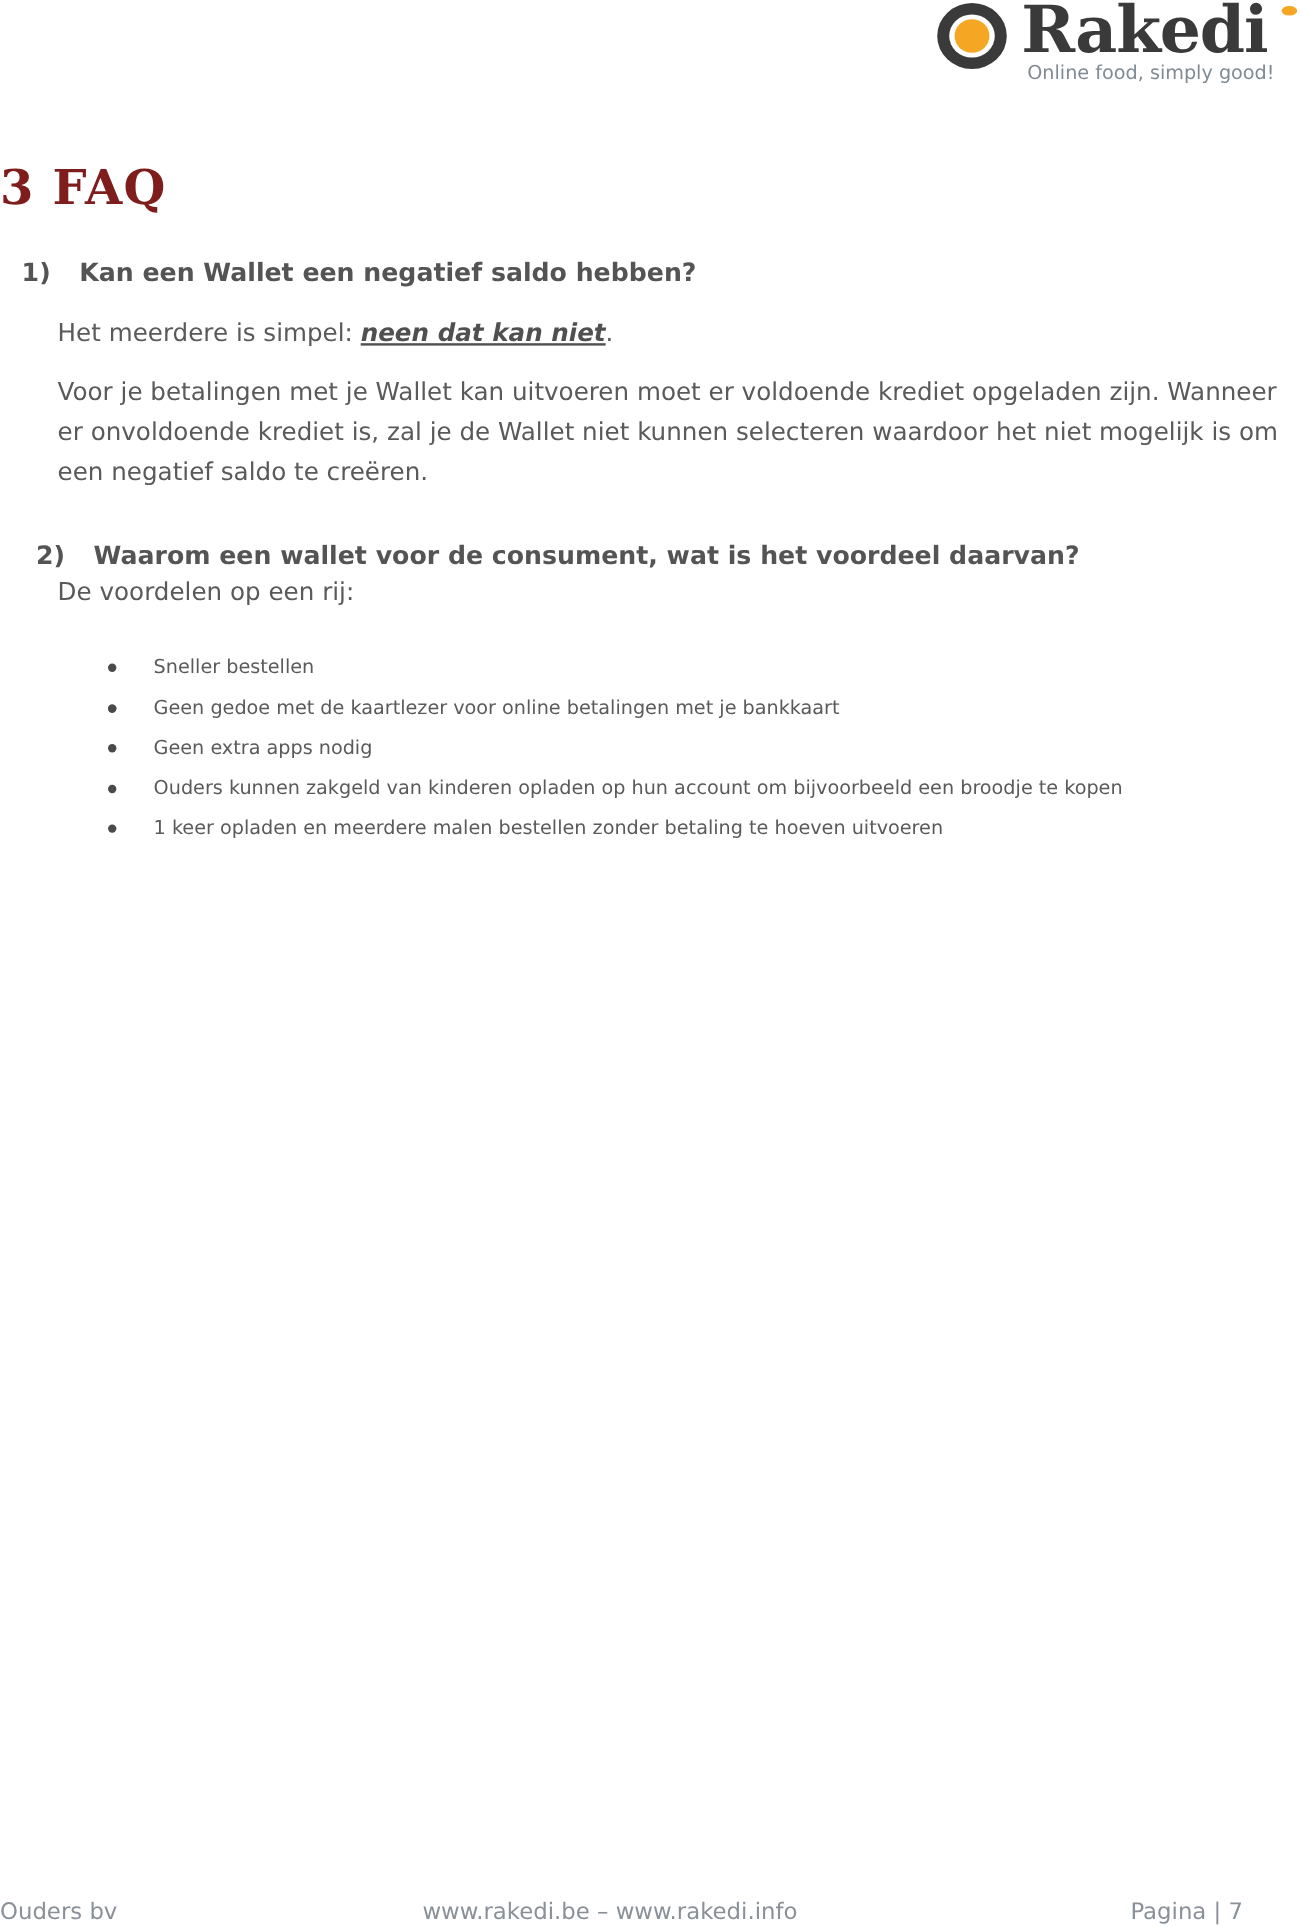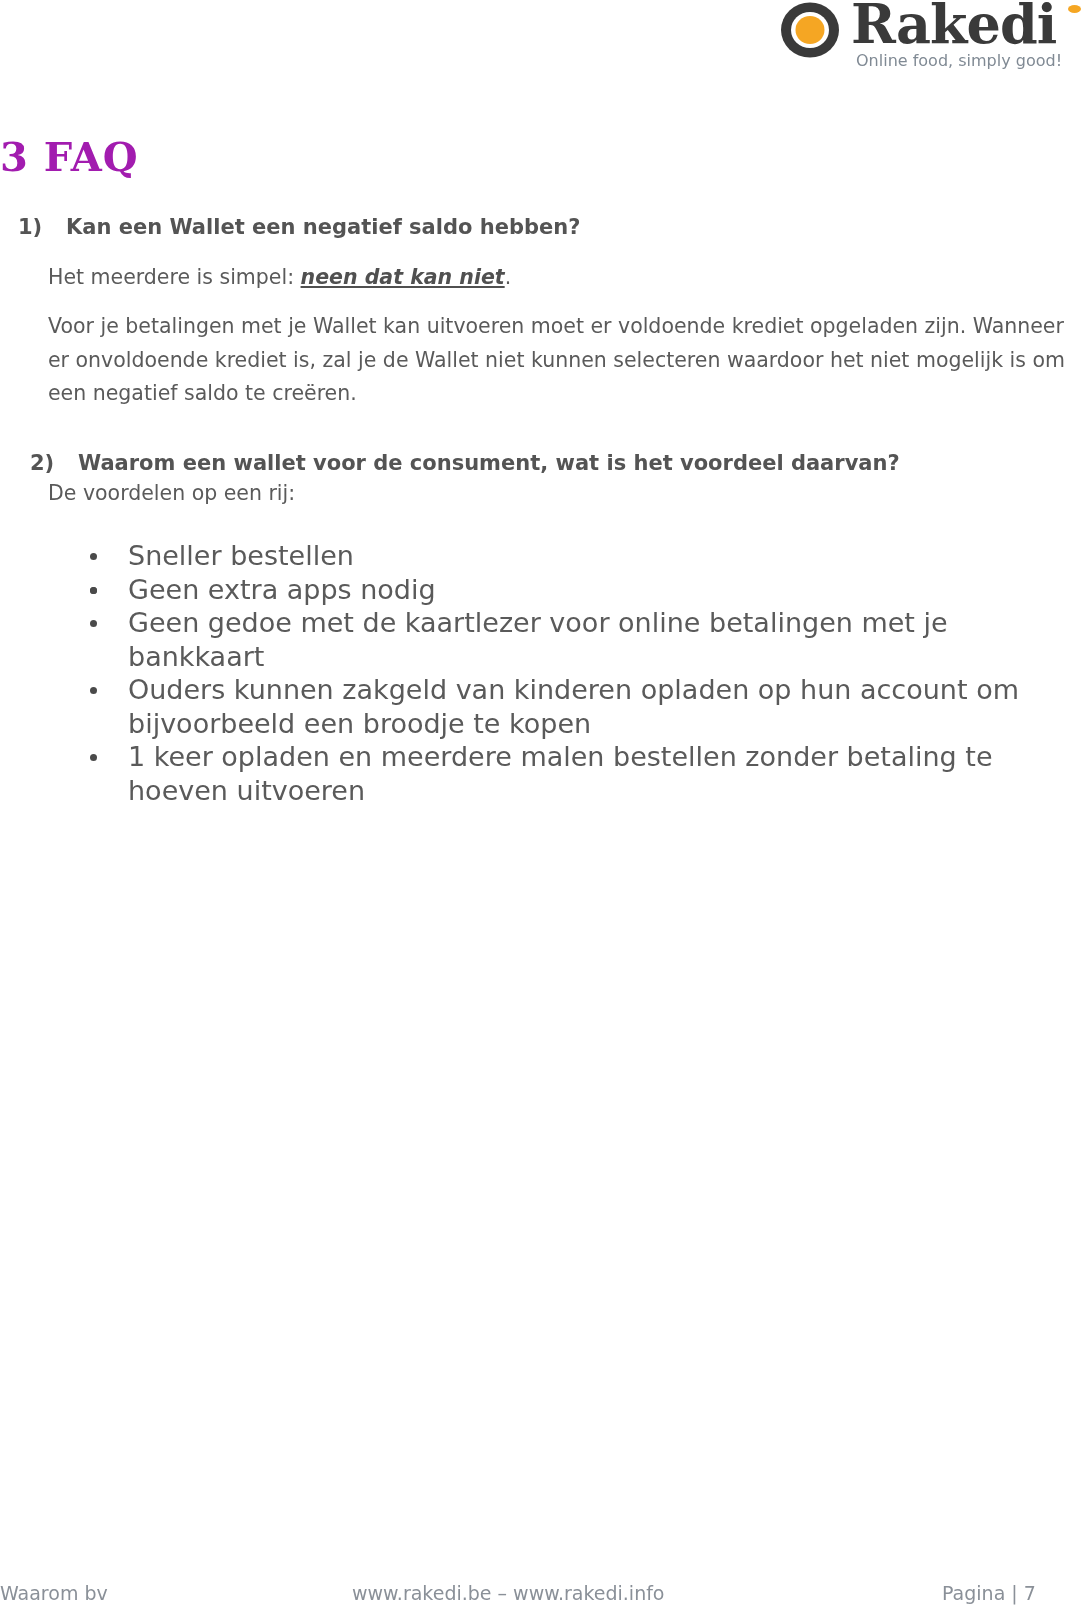--- a/index.html
+++ b/index.html
@@ -59,21 +59,21 @@
       white-space: nowrap;
     }
     .chapter-title {
       position: absolute;
       left: 0px;
       top: 132px;
       margin: 0;
       font-family: "DejaVu Serif", "Liberation Serif", serif;
       font-weight: bold;
       font-size: 40px;
-      color: #a21caf;
+      color: #7f1d1d;
       letter-spacing: 1px;
       line-height: 50px;
     }
     .q {
       position: absolute;
       left: 0;
       font-weight: bold;
       font-size: 21px;
       color: #545454;
       line-height: 30px;
@@ -99,21 +99,21 @@
       font-style: italic;
     }
     .bullets {
       position: absolute;
       left: 88px;
       top: 539px;
       width: 995px;
       margin: 0;
       padding: 0;
       list-style: none;
-      font-size: 27px;
+      font-size: 16px;
       line-height: 33.5px;
       color: #5a5a5a;
     }
     .bullets li {
       position: relative;
       padding-left: 40px;
     }
     .bullets li .dot {
       position: absolute;
       left: 2px;
@@ -160,21 +160,21 @@
 
 <div class="q" style="top:448px;padding-left:30px;">
   <span class="num">2)</span><span>Waarom een wallet voor de consument, wat is het voordeel daarvan?</span>
 </div>
 
 <p class="p" style="top:477px;">De voordelen op een rij:</p>
 
 <ul class="bullets">
   <li><span class="dot"></span><span>Sneller bestellen</span></li>
   <li><span class="dot"></span></li>
+  <li><span class="dot"></span><span>Geen gedoe met de kaartlezer voor online betalingen met je bankkaart</span></li>
   <li><span class="dot"></span><span>Geen extra apps nodig</span></li>
-  <li><span class="dot"></span><span>Geen gedoe met de kaartlezer voor online betalingen met je bankkaart</span></li>
   <li><span class="dot"></span><span>Ouders kunnen zakgeld van kinderen opladen op hun account om bijvoorbeeld een broodje te kopen</span></li>
   <li><span class="dot"></span><span>1 keer opladen en meerdere malen bestellen zonder betaling te hoeven uitvoeren</span></li>
 </ul>
 
-<div class="footer" style="left:0px;">Waarom bv</div>
+<div class="footer" style="left:0px;">Ouders bv</div>
 <div class="footer" style="left:352px;">www.rakedi.be – www.rakedi.info</div>
 <div class="footer" style="left:942px;">Pagina | 7</div>
 
 </body></html>

